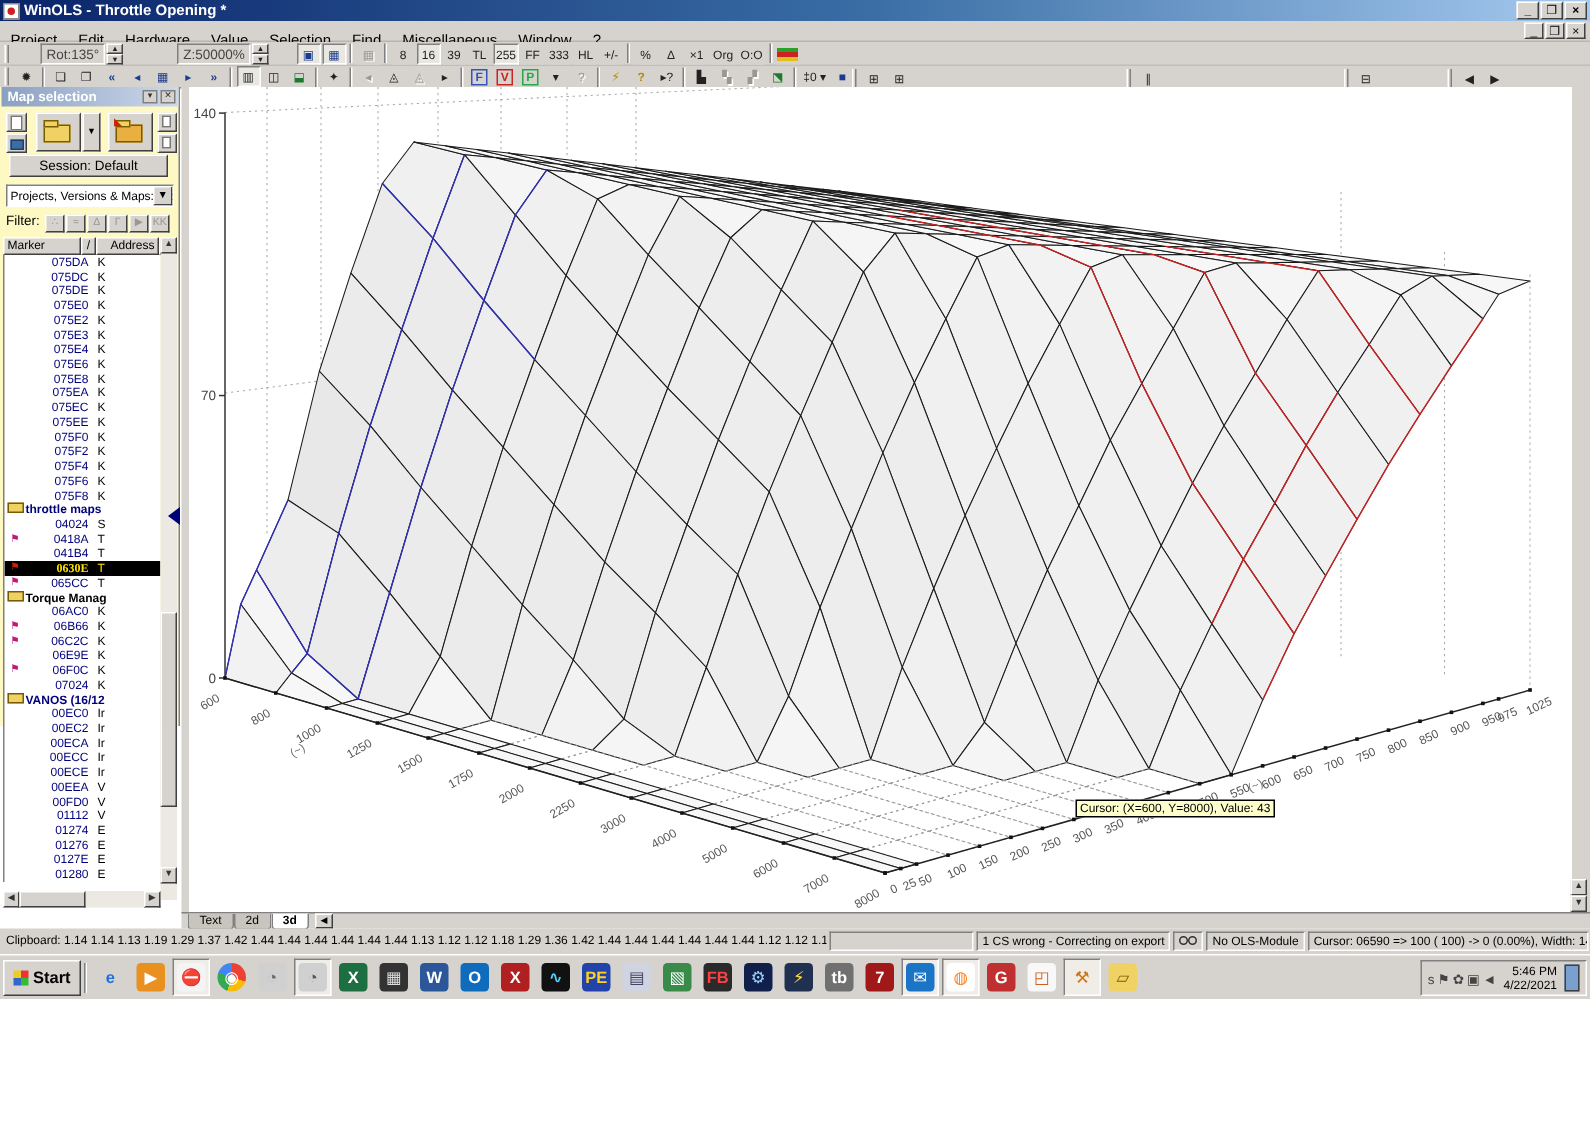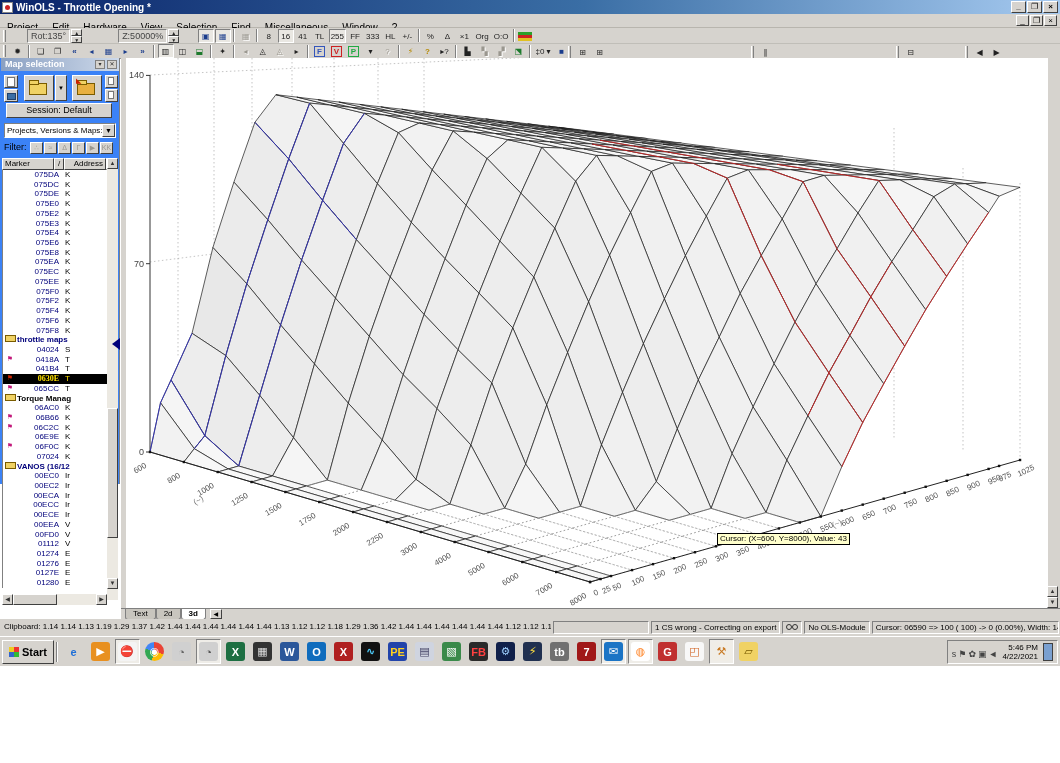--- a/index.html
+++ b/index.html
@@ -38,21 +38,21 @@
   .tb-btn.led { width:16px; background:linear-gradient(#d6d3ce 2px,#2aa02a 2px 5px,#cc2222 5px 8px,#e0c020 8px 11px,#d6d3ce 11px); }
   .spinbox { display:flex; align-items:center; margin:0 18px; }
   .spin-val { height:14px; line-height:13px; padding:0 3px; font-size:9px; color:#444;
     background:#d6d3ce; border:1px solid; border-color:#808080 #fff #fff #808080; }
   .spin-ud { display:flex; flex-direction:column; margin-left:1px; }
   .spin-ud span { width:11px; height:7px; font-size:5px; line-height:6px; text-align:center;
     background:#d6d3ce; border:1px solid; border-color:#fff #404040 #404040 #fff; color:#222; }
   .tb-float { position:absolute; top:1px; display:flex; align-items:center; background:#d6d3ce; }
 
   
-  #mappanel { position:absolute; left:0; top:58px; width:120px; height:426px; background:#3b82f6; border-right:1px solid #808080; }
+  #mappanel { position:absolute; left:0; top:58px; width:120px; height:426px; background:#fef9c3; border-right:1px solid #808080; }
   .panel-cap { position:absolute; left:1px; top:0; width:118px; height:13px;
     background:linear-gradient(90deg,#8aa0c2,#cdd9ea); color:#fff; font-size:9px; font-weight:bold;
     line-height:13px; padding-left:4px; }
   .cap-btn { position:absolute; top:2px; width:10px; height:9px; background:#d6d3ce; border:1px solid #808080;
     font-size:6px; line-height:7px; text-align:center; color:#333; }
   .pbtn { position:absolute; background:#d6d3ce; border:1px solid; border-color:#fff #404040 #404040 #fff; }
   .pbtn .pg { position:absolute; left:2px; top:1px; width:8px; height:10px; background:#fff; border:1px solid #777; }
   .pbtn .fl { position:absolute; left:2px; top:3px; width:9px; height:7px; background:#3a6ea5; border:1px solid #20406a; }
   .folder-ic { position:relative; width:18px; height:12px; background:#f0d264; border:1px solid #7a5c00; }
   .folder-ic::before { content:""; position:absolute; left:-1px; top:-4px; width:8px; height:3px; background:#f0d264; border:1px solid #7a5c00; }
@@ -140,21 +140,21 @@
       <span class="winbtn">_</span>
       <span class="winbtn">❐</span>
       <span class="winbtn">×</span>
     </span>
   </div>
 
   <div class="menubar" id="menubar">
       <span class="menuitem">Project</span>
       <span class="menuitem">Edit</span>
       <span class="menuitem">Hardware</span>
-      <span class="menuitem">View</span>
+      <span class="menuitem">Value</span>
       <span class="menuitem">Selection</span>
       <span class="menuitem">Find</span>
       <span class="menuitem">Miscellaneous</span>
       <span class="menuitem">Window</span>
       <span class="menuitem">?</span>
     </div>
   <div class="mdi-btns">
     <span class="winbtn">_</span>
     <span class="winbtn">❐</span>
     <span class="winbtn">×</span>
@@ -177,21 +177,21 @@
         </span>
     </span>
     <span id="tb2-btns" style="display:flex;align-items:center;">
         <span class="tb-btn pressed blue">▣</span>
         <span class="tb-btn pressed blue">▦</span>
         <span class="tb-sep"></span>
         <span class="tb-btn disabled">▦</span>
         <span class="tb-sep"></span>
         <span class="tb-btn">8</span>
         <span class="tb-btn pressed">16</span>
-        <span class="tb-btn">41</span>
+        <span class="tb-btn">39</span>
         <span class="tb-btn">TL</span>
         <span class="tb-btn pressed">255</span>
         <span class="tb-btn">FF</span>
         <span class="tb-btn">333</span>
         <span class="tb-btn">HL</span>
         <span class="tb-btn">+/-</span>
         <span class="tb-sep"></span>
         <span class="tb-btn">%</span>
         <span class="tb-btn">Δ</span>
         <span class="tb-btn">×1</span>

